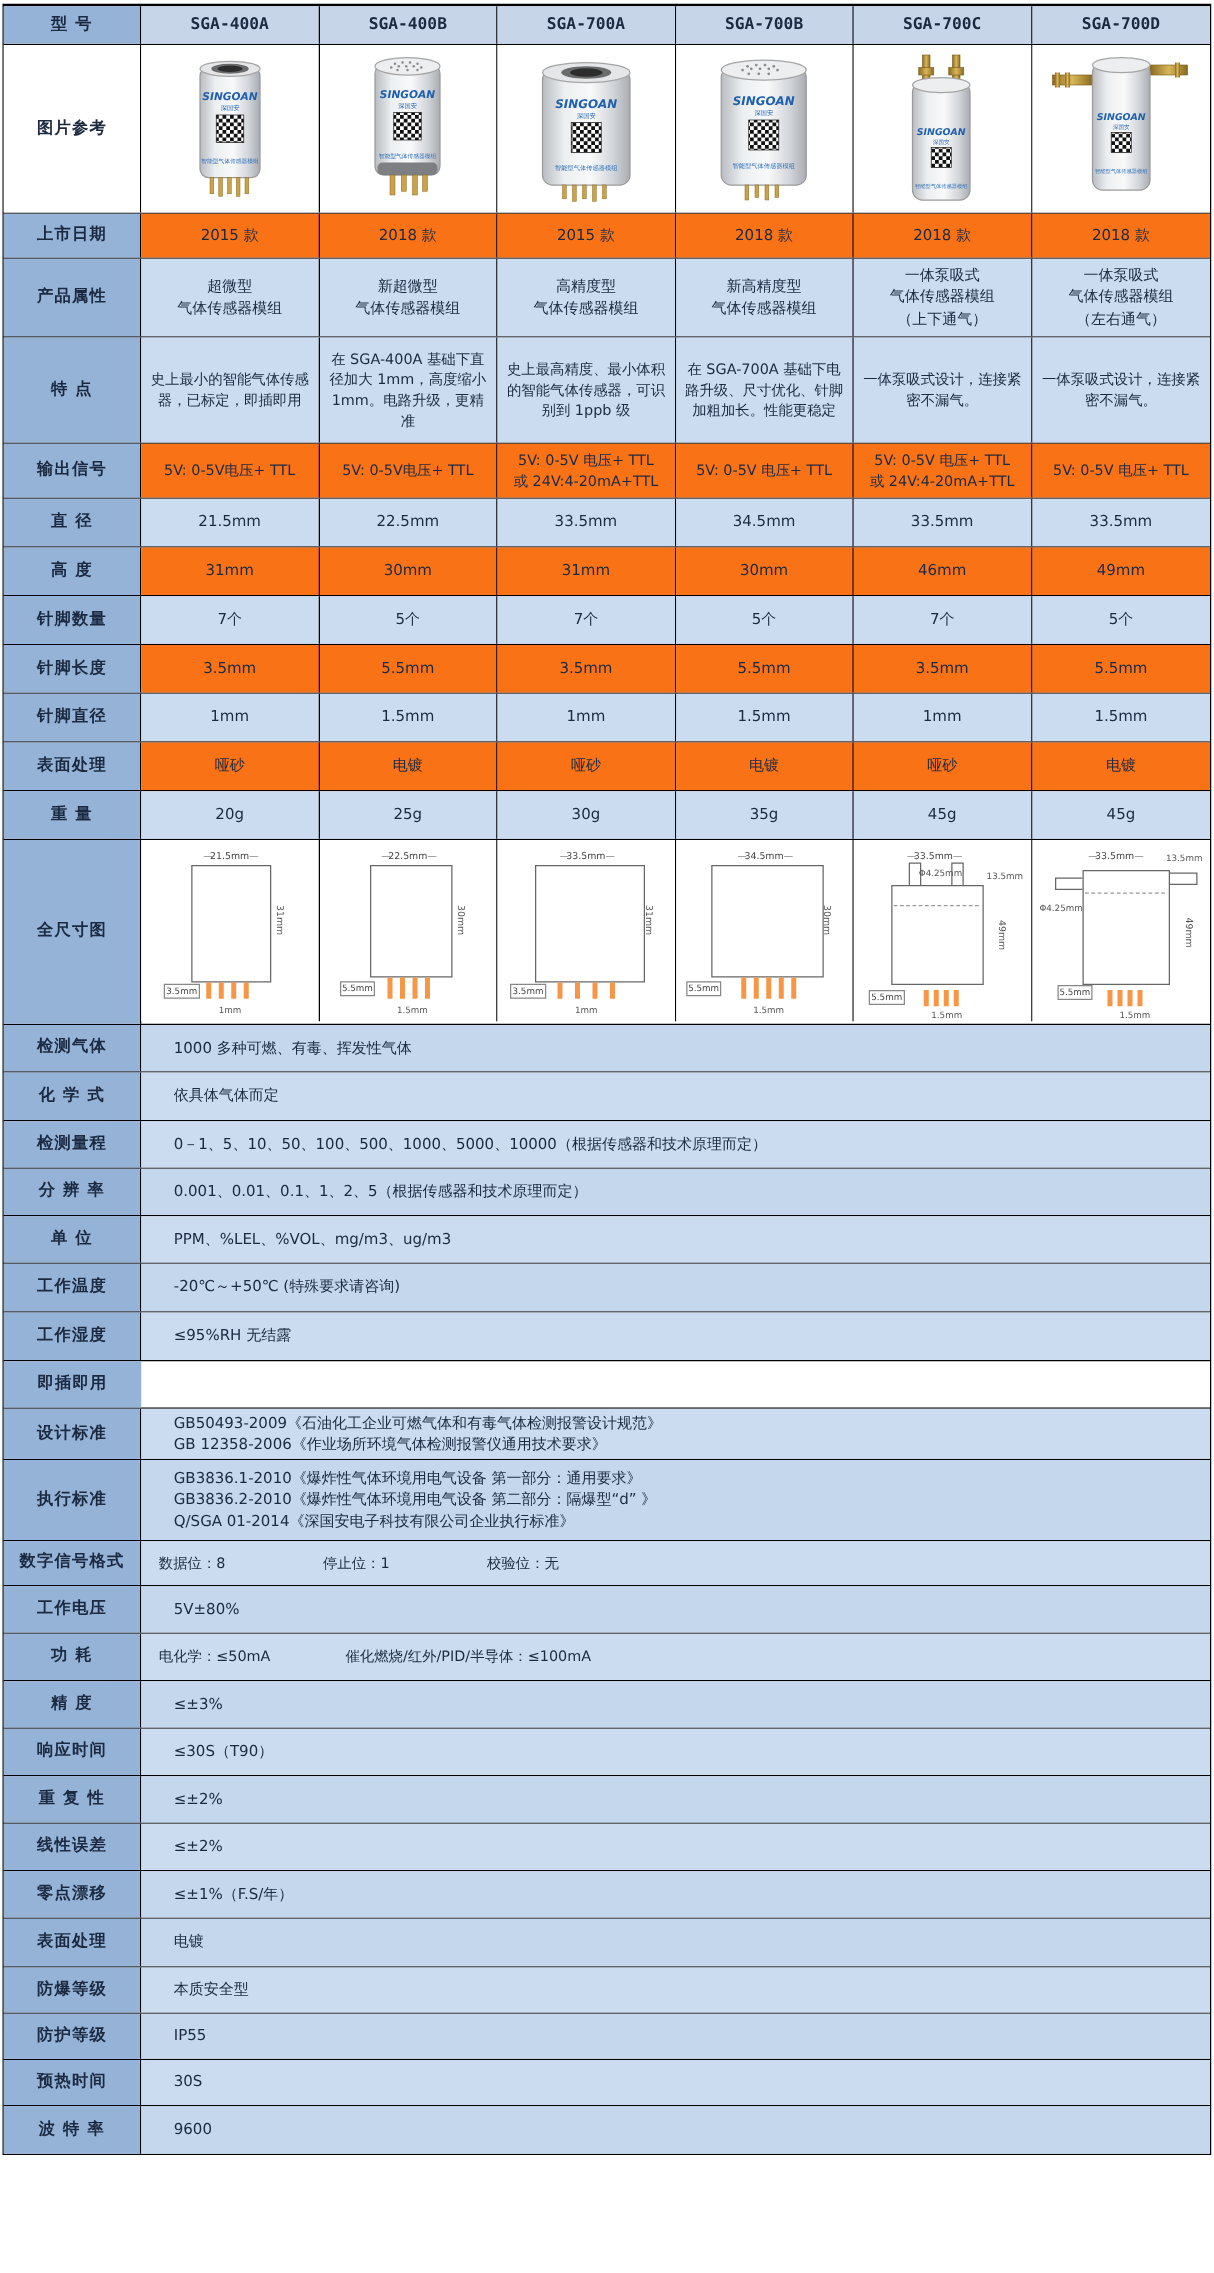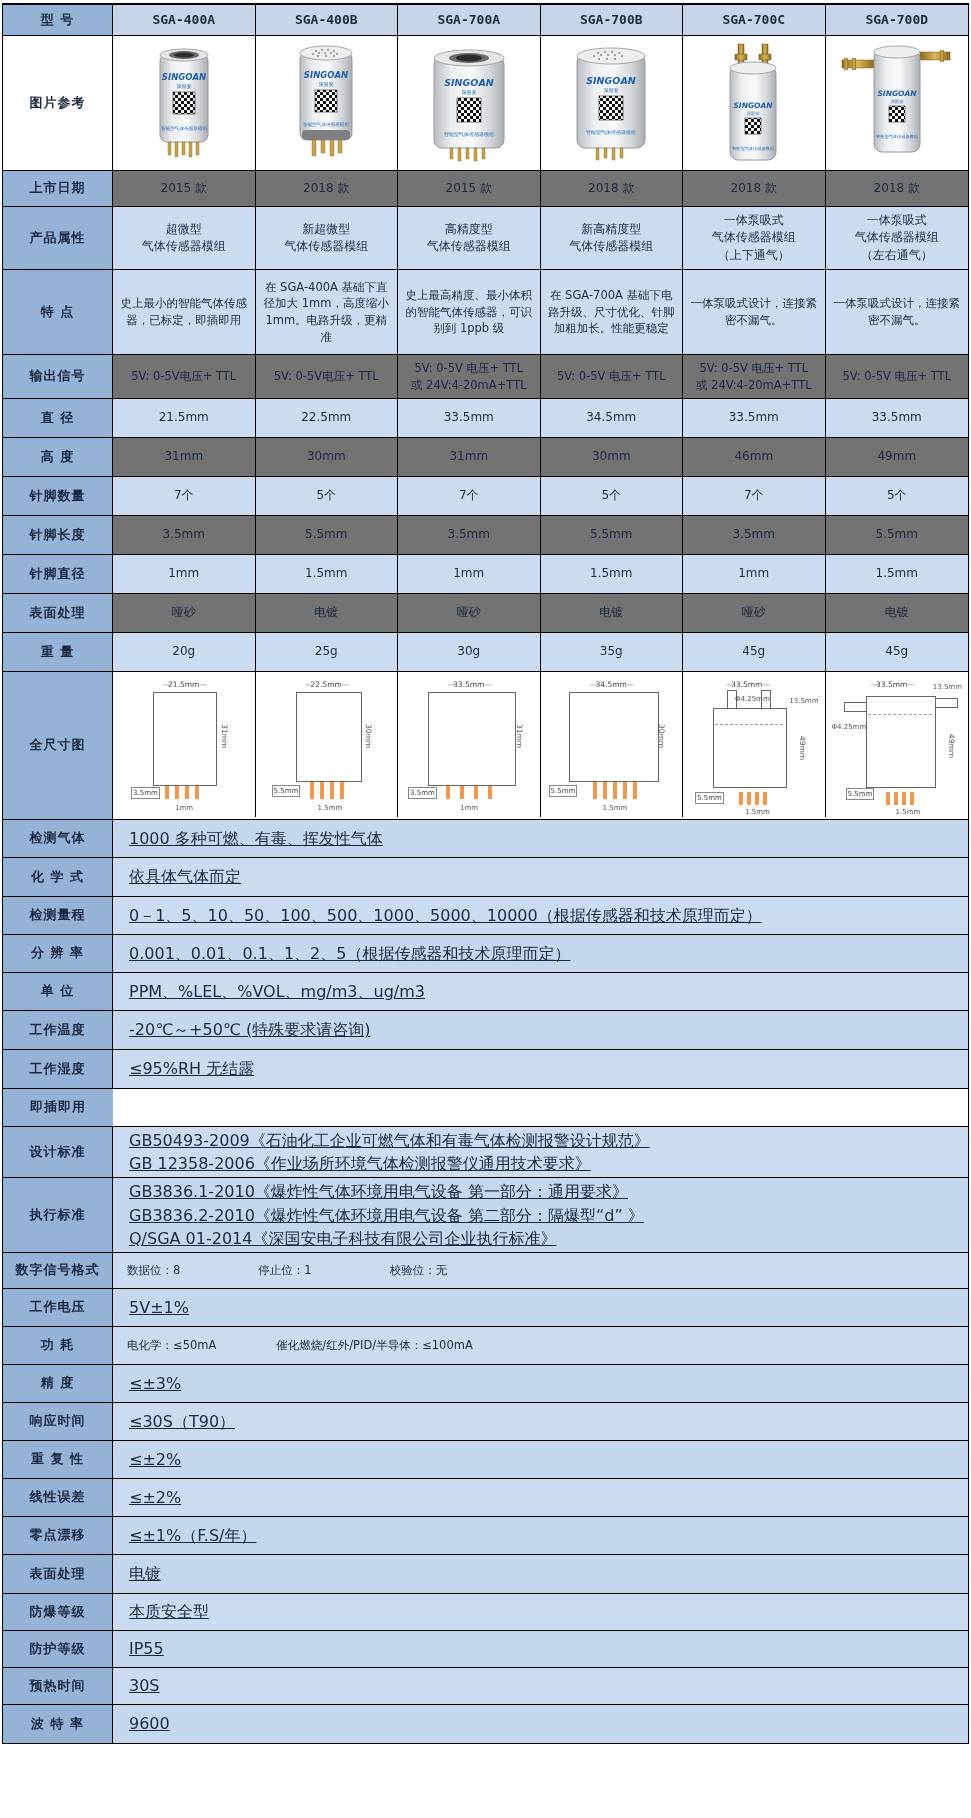--- a/index.html
+++ b/index.html
@@ -6,25 +6,25 @@
   body{font-family:"DejaVu Sans","Liberation Sans",sans-serif;color:#1b2a41;}
   .tbl{width:965px;margin:3px 2px;border:1px solid #000;border-top:2px solid #000;}
   .row{display:grid;grid-template-columns:110px repeat(6,1fr);border-bottom:1px solid #000;}
   .row.wide{grid-template-columns:110px 1fr;}
   .cell{border-right:1px solid #000;display:flex;align-items:center;justify-content:center;
         text-align:center;padding:2px 4px;font-size:12px;line-height:1.45;white-space:pre-line;box-sizing:border-box;}
   .cell:last-child{border-right:none;}
   .lbl{background:#95B3D7;font-weight:bold;font-size:13px;letter-spacing:1px;}
   .hdr .cell{background:#C6D6E8;font-weight:bold;font-family:"DejaVu Sans Mono","Liberation Mono",monospace;font-size:13px;}
   .hdr .lbl{background:#95B3D7;font-family:"DejaVu Sans","Liberation Sans",sans-serif;}
-  .dk{background:#737373;}
+  .dk{background:#f97316;}
   .lt{background:#CBDCF0;}
   .lt2{background:#C5D7EC;}
   .imgrow .cell{background:#fff;padding:0;}
-  .wide .val{justify-content:flex-start;text-align:left;padding-left:16px;font-size:16px;text-decoration:underline;}
+  .wide .val{justify-content:flex-start;text-align:left;padding-left:26px;font-size:12px;}
   .feat{font-size:11.5px;padding:2px 6px;}
   .sig{font-size:11.5px;}
   .parts{display:flex;gap:78px;align-items:center;width:100%;padding-left:10px;box-sizing:border-box;font-size:11.5px;}
   
   .dimcell{position:relative;background:#fff;height:145px;}
   .dim{position:relative;width:100%;height:100%;font-size:7.5px;color:#444;}
   .drect{position:absolute;border:1px solid #666;background:#fff;}
   .wlab{position:absolute;top:6px;left:0;right:0;text-align:center;}
   .wlab:before,.wlab:after{content:"—";letter-spacing:-2px;color:#777;}
   .hlab{position:absolute;writing-mode:vertical-rl;color:#555;}
@@ -481,21 +481,21 @@
     <div class="cell lt" style="justify-content:flex-start">
       <div class="parts">
         <span>数据位：8</span>
         <span>停止位：1</span>
         <span>校验位：无</span>
       </div>
     </div>
   </div>
   <div class="row wide" style="min-height:37px">
     <div class="cell lbl">工作电压</div>
-    <div class="cell lt2 val">5V±1%</div>
+    <div class="cell lt2 val">5V±80%</div>
   </div>
   <div class="row wide" style="min-height:37px">
     <div class="cell lbl">功    耗</div>
     <div class="cell lt" style="justify-content:flex-start">
       <div class="parts" style="gap:60px">
         <span>电化学：≤50mA</span>
         <span>催化燃烧/红外/PID/半导体：≤100mA</span>
       </div>
     </div>
   </div>

